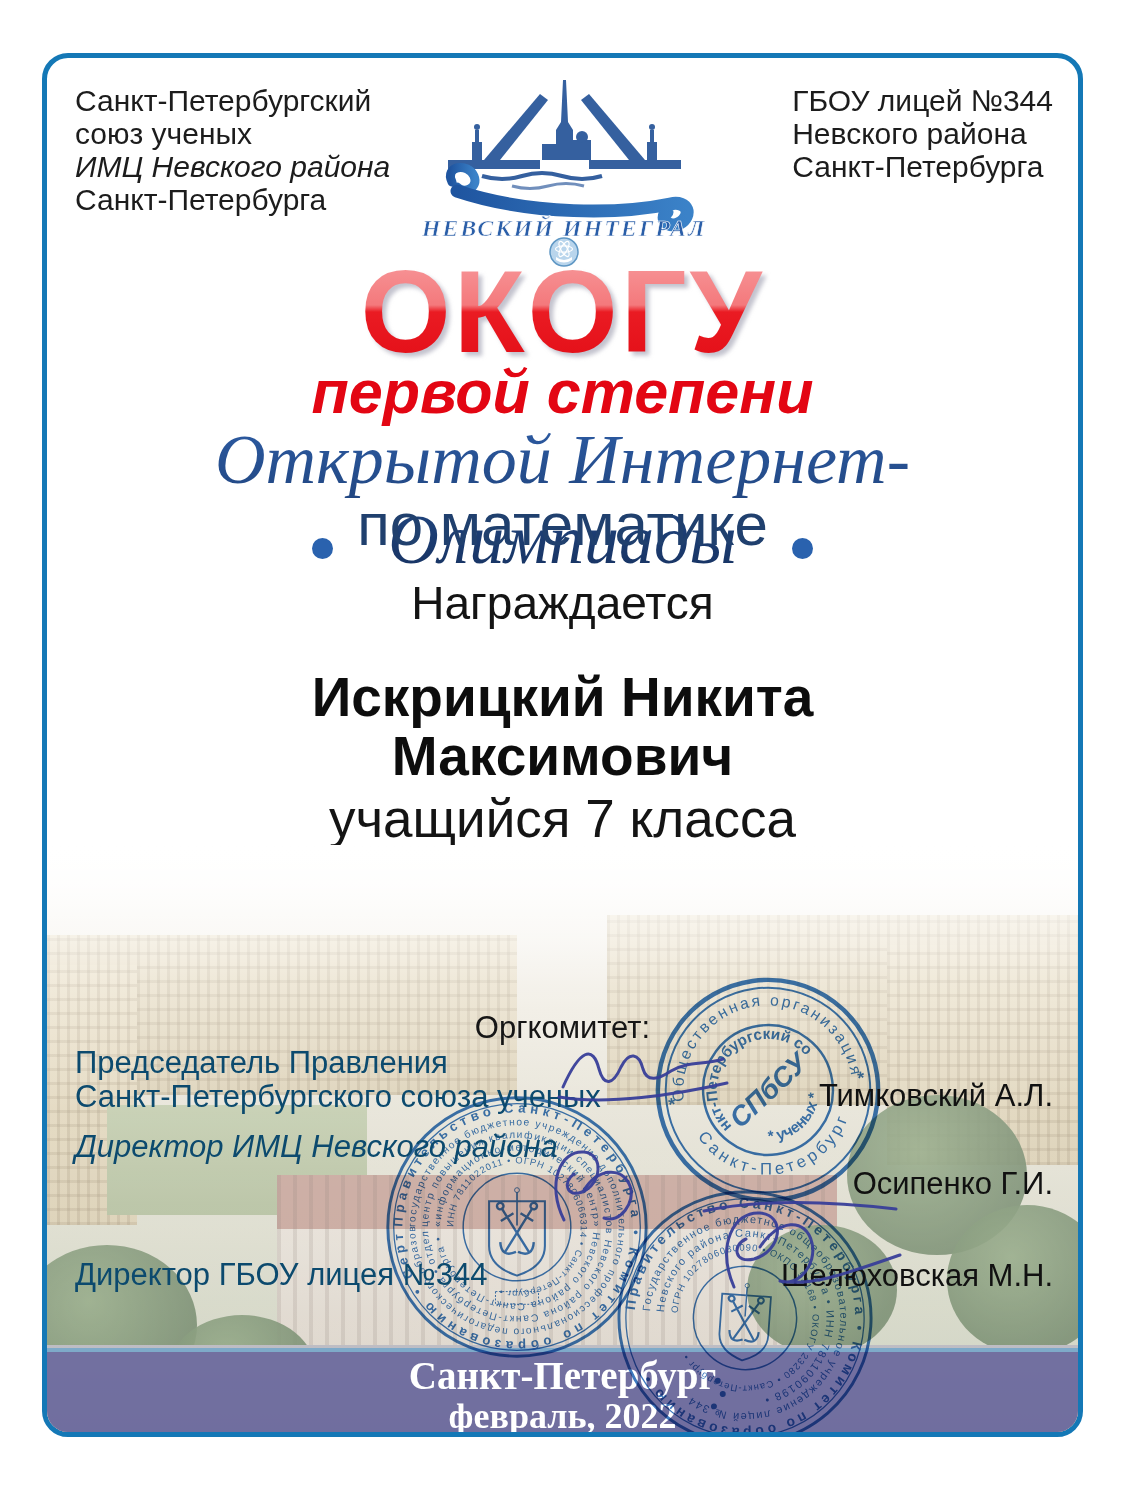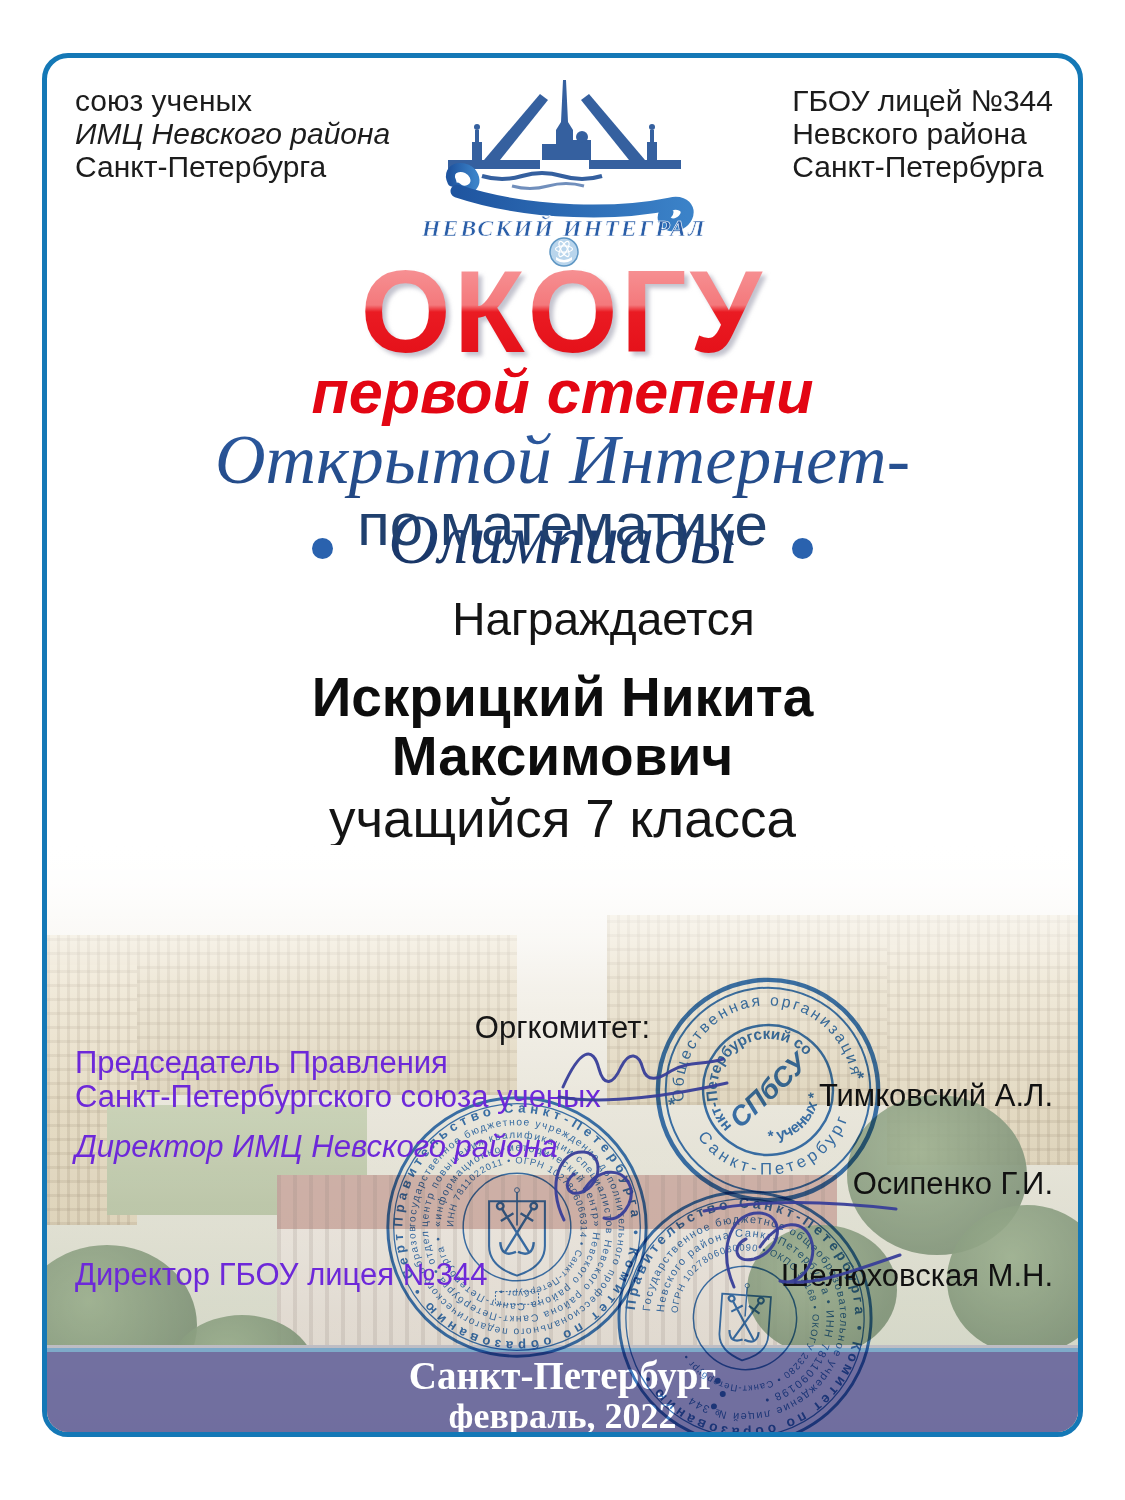--- a/index.html
+++ b/index.html
@@ -20,26 +20,26 @@
           background:linear-gradient(180deg,#f79a9c 0%,#f4797c 44%,#ea1b23 50%,#e30d16 100%);
           -webkit-background-clip:text;background-clip:text;color:transparent;
           filter:drop-shadow(4px 4px 2px rgba(145,145,165,0.55));}
   .degree{top:299px;font-size:61px;font-weight:700;font-style:italic;color:var(--degree-red,#e30613);}
   .navy1{top:362px;font-size:70px;font-style:italic;font-family:Liberation Serif, serif;
          background:linear-gradient(180deg,#2d5ca4 0%,#16315f 100%);
          -webkit-background-clip:text;background-clip:text;color:transparent;}
   .navy2{top:432px;display:flex;justify-content:center;align-items:flex-end;gap:24px;
          font-size:60px;color:#20406e;}
   .dot{width:21px;height:21px;border-radius:50%;background:#2a62ae;display:inline-block;}
-  .awarded{top:534px;font-size:46px;color:#141414;padding-left:41px;}
+  .awarded{top:518px;font-size:46px;color:#141414;}
   .name{top:610px;font-size:55px;line-height:59px;font-weight:700;color:#0d0d0d;}
   .desc{top:732px;font-size:53px;line-height:57px;color:#141414;}
   .orgkom{top:952px;font-size:31px;z-index:4;}
   
-  .row-title{position:absolute;left:28px;font-size:31px;line-height:34px;z-index:4;color:#6d28d9;}
+  .row-title{position:absolute;left:28px;font-size:31px;line-height:34px;z-index:4;color:#0c4a6e;}
   .row-name{position:absolute;right:25px;font-size:31px;z-index:4;color:#111;}
   
   .photo{position:absolute;left:0;top:787px;width:100%;height:587px;z-index:1;
          background:linear-gradient(180deg,#ffffff 0%,#f2eee6 12%,#e6e0d1 28%,#d8d5c3 55%,#c7cab4 80%,#bcc2ab 100%);}
   .photo *{position:absolute;}
   .bldg{background:
       repeating-linear-gradient(0deg, rgba(125,104,70,0.22) 0 3px, transparent 3px 14px),
       repeating-linear-gradient(90deg, rgba(125,104,70,0.25) 0 3px, transparent 3px 10px),
       linear-gradient(180deg,#e3d5b4,#cfc09c);}
   .tree{border-radius:50%;background:radial-gradient(circle at 40% 35%, #6d8a5a, #47633c 72%);opacity:.9;}
@@ -104,20 +104,21 @@
       <div class="road" style="left:0;top:500px;width:100%;height:87px;"></div>
       <div class="wash"></div>
     </div>
 
     <div class="band">
       <div class="band-city">Санкт-Петербург</div>
       <div class="band-date">февраль, 2022</div>
     </div>
 
     <div class="org org-left">
+      <div>Санкт-Петербургский</div>
       <div>союз ученых</div>
       <div class="gap">ИМЦ Невского района</div>
       <div>Санкт-Петербурга</div>
     </div>
     <div class="org org-right">
       <div>ГБОУ лицей №344</div>
       <div>Невского района</div>
       <div>Санкт-Петербурга</div>
     </div>
 

